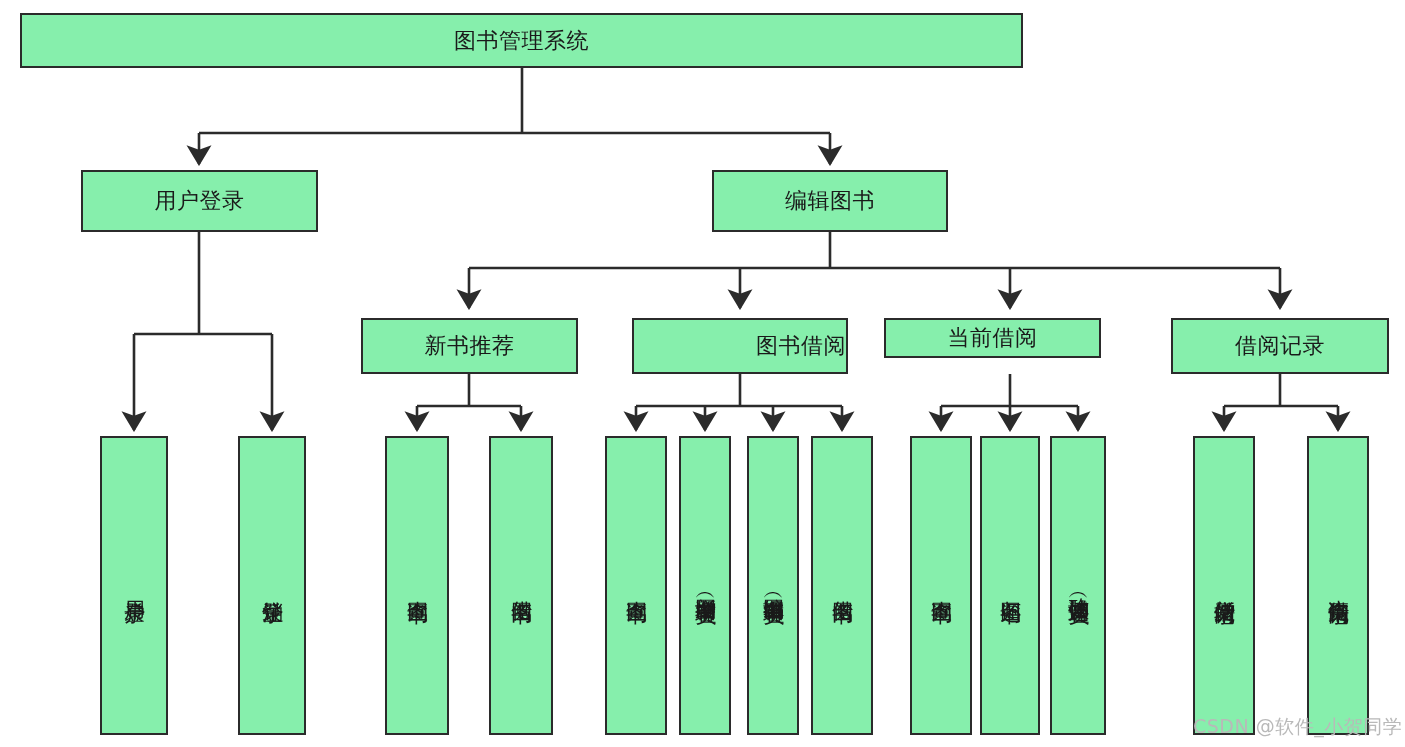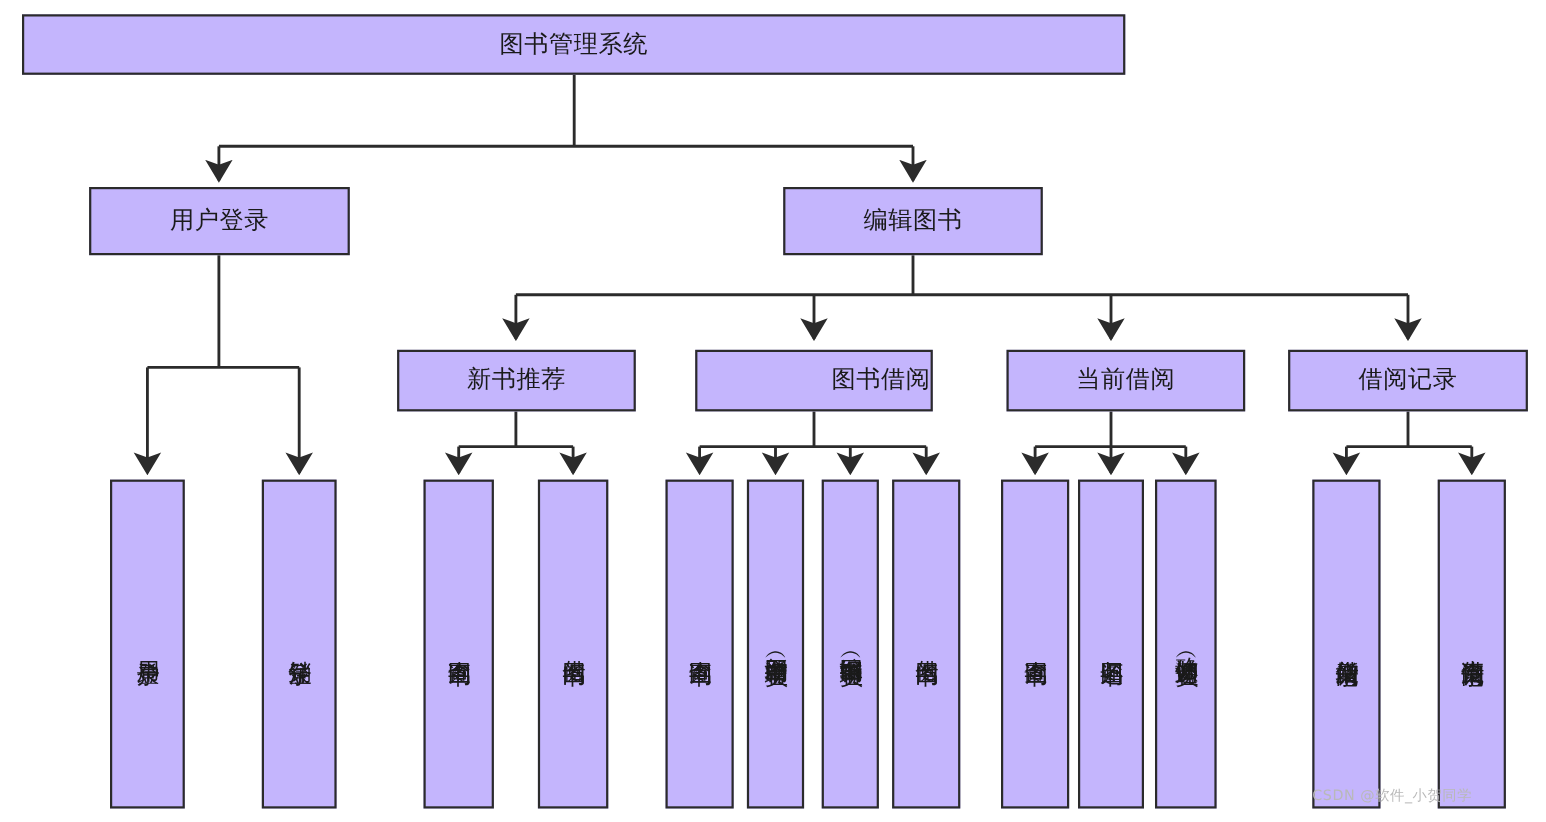--- a/index.html
+++ b/index.html
@@ -20,21 +20,21 @@
   #diagram-svg {
     position: absolute;
     left: 0;
     top: 0;
     width: 1405px;
     height: 747px;
   }
   .node-box {
     position: absolute;
     box-sizing: border-box;
-    background: #c4b5fd;
+    background: #86efac;
     border: 2px solid #2b2b2b;
     display: flex;
     align-items: center;
     justify-content: center;
     overflow: hidden;
   }
   .node-label {
     color: #1a1a1a;
     font-size: 21px;
     line-height: 1.18;
@@ -48,21 +48,21 @@
     font-size: 21px;
     line-height: 1.22;
     letter-spacing: 1px;
   }
   .node-box.root .node-label { font-size: 22px; }
   .node-box.level1 .node-label { font-size: 22px; }
   .node-box.level2 .node-label { font-size: 22px; }
   .watermark {
     position: absolute;
     color: #b9b9b9;
-    font-size: 13px;
+    font-size: 19px;
     letter-spacing: 0.5px;
     white-space: nowrap;
     pointer-events: none;
   }
 </style>
 </head>
 <body>
 
 <div id="canvas">
 
@@ -127,21 +127,21 @@
   <div class="node-box level1" style="left:712px; top:170px; width:236px; height:62px;">
     <span class="node-label">编辑图书</span>
   </div>
 
   <div class="node-box level2" style="left:361px; top:318px; width:217px; height:56px;">
     <span class="node-label">新书推荐</span>
   </div>
   <div class="node-box level2" style="left:632px; top:318px; width:216px; height:56px;justify-content:flex-end;">
     <span class="node-label">图书借阅</span>
   </div>
-  <div class="node-box level2" style="left:915px; top:318px; width:217px; height:56px;">
+  <div class="node-box level2" style="left:884px; top:318px; width:217px; height:40px;">
     <span class="node-label">当前借阅</span>
   </div>
   <div class="node-box level2" style="left:1171px; top:318px; width:218px; height:56px;">
     <span class="node-label">借阅记录</span>
   </div>
 
   <div class="node-box vertical" style="left:100px; top:436px; width:68px; height:299px;">
     <span class="node-label">用户登录</span>
   </div>
   <div class="node-box vertical" style="left:238px; top:436px; width:68px; height:299px;">

